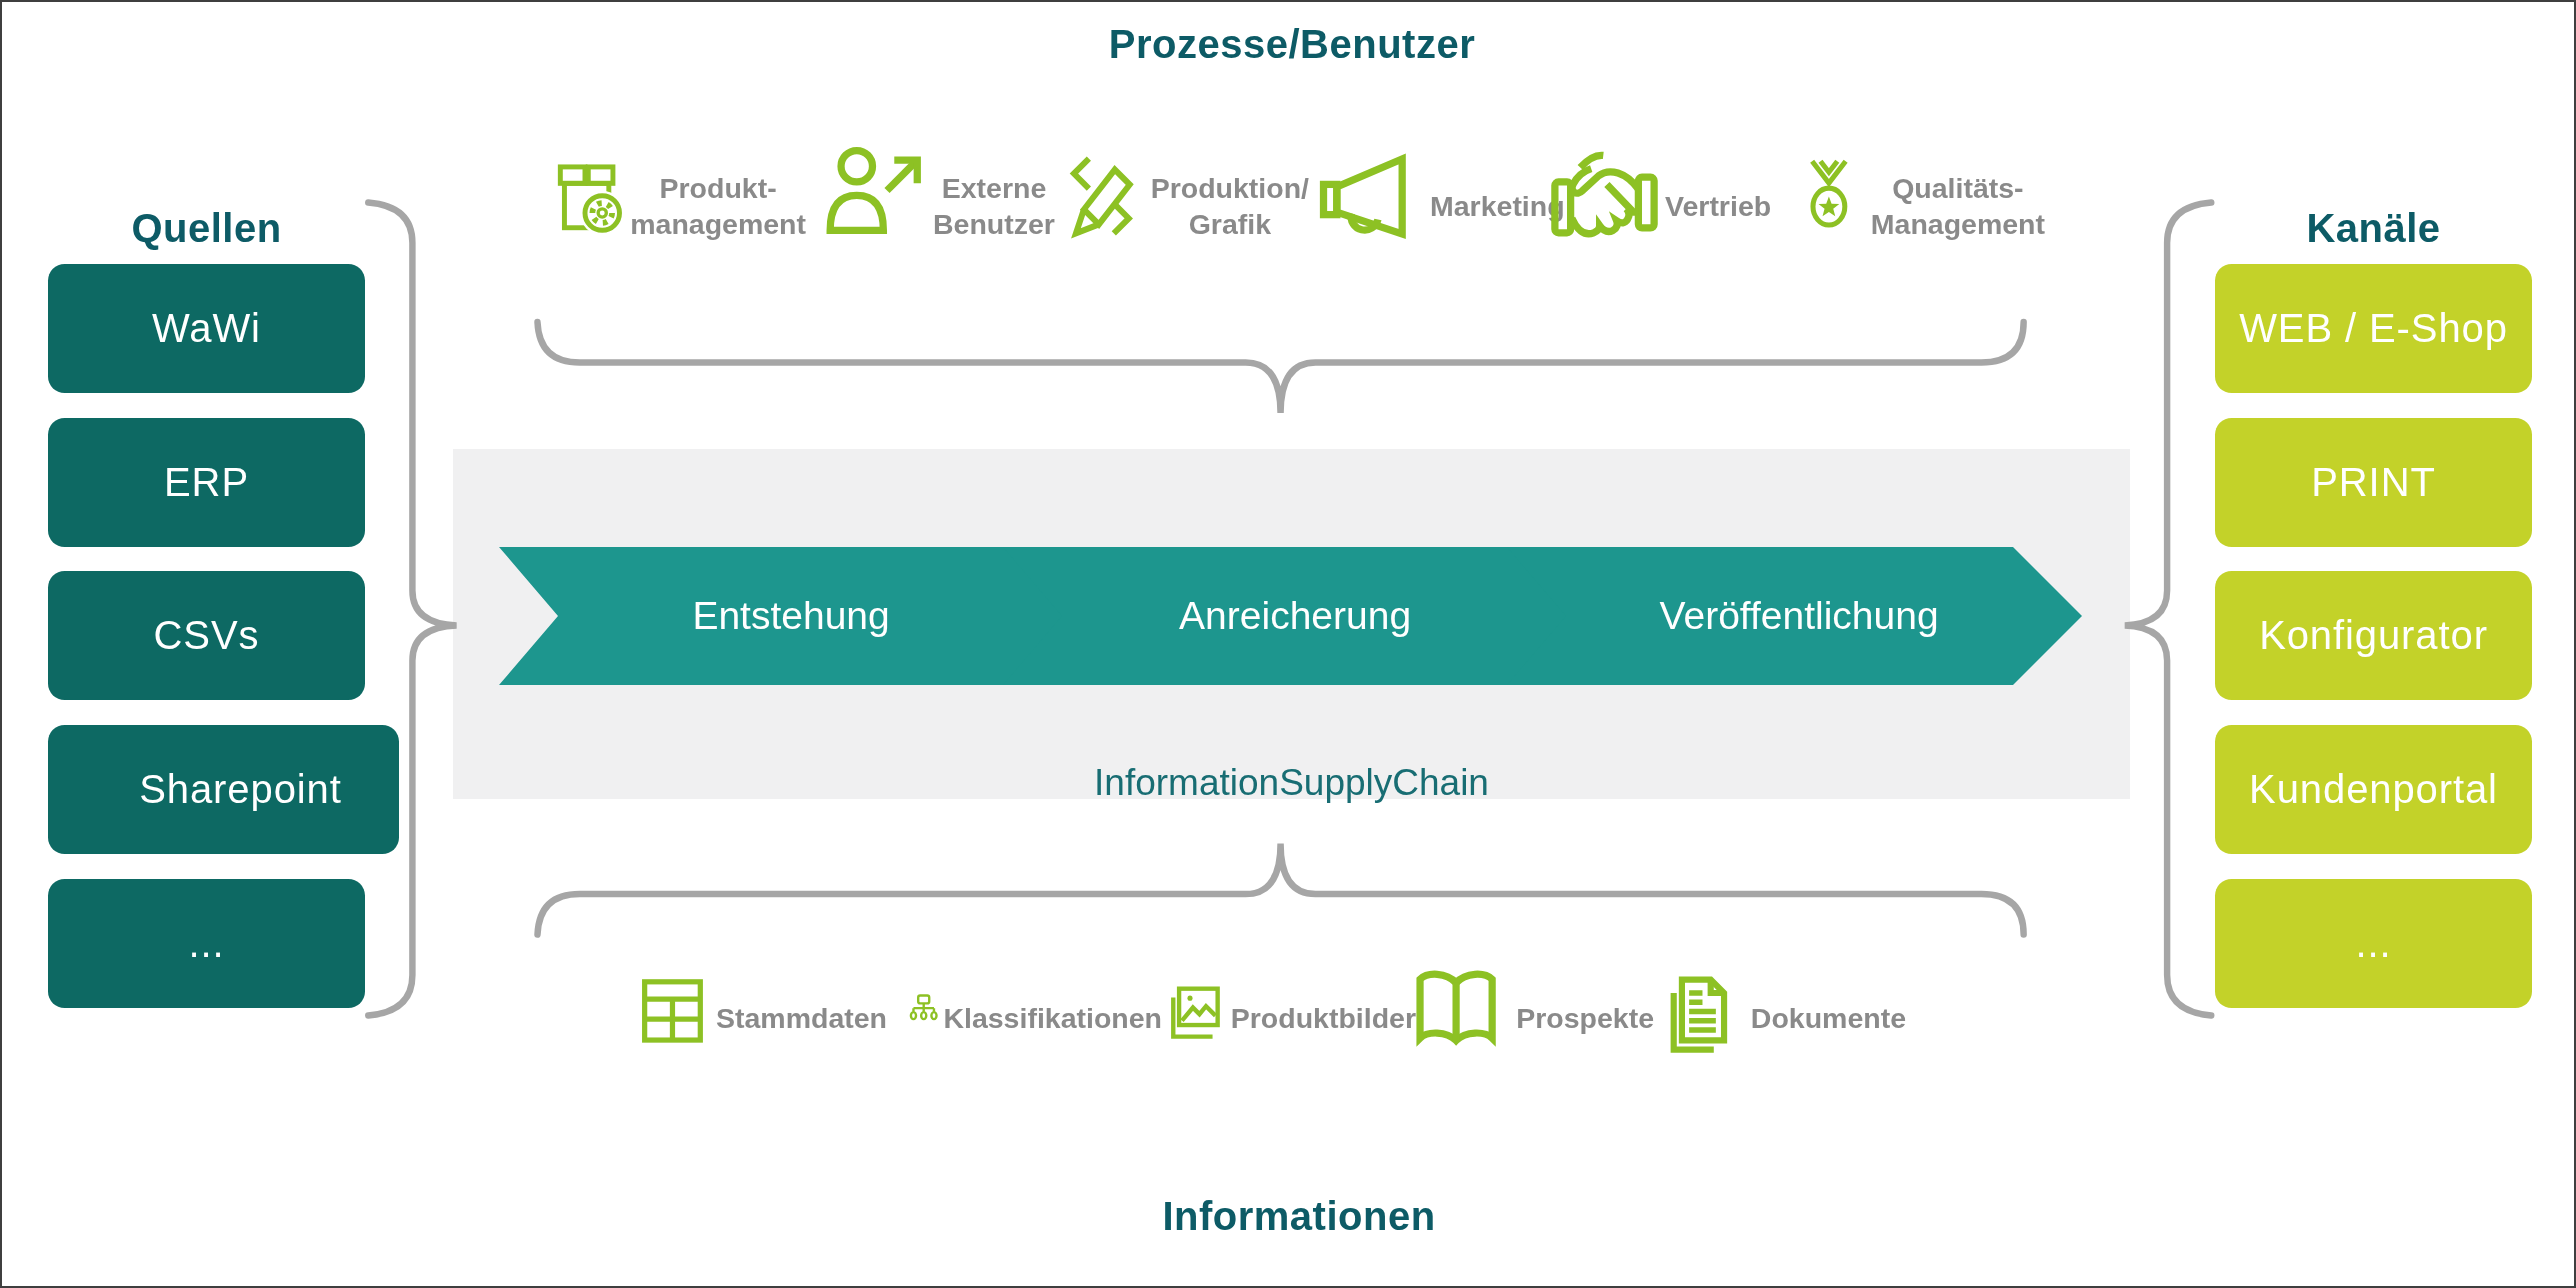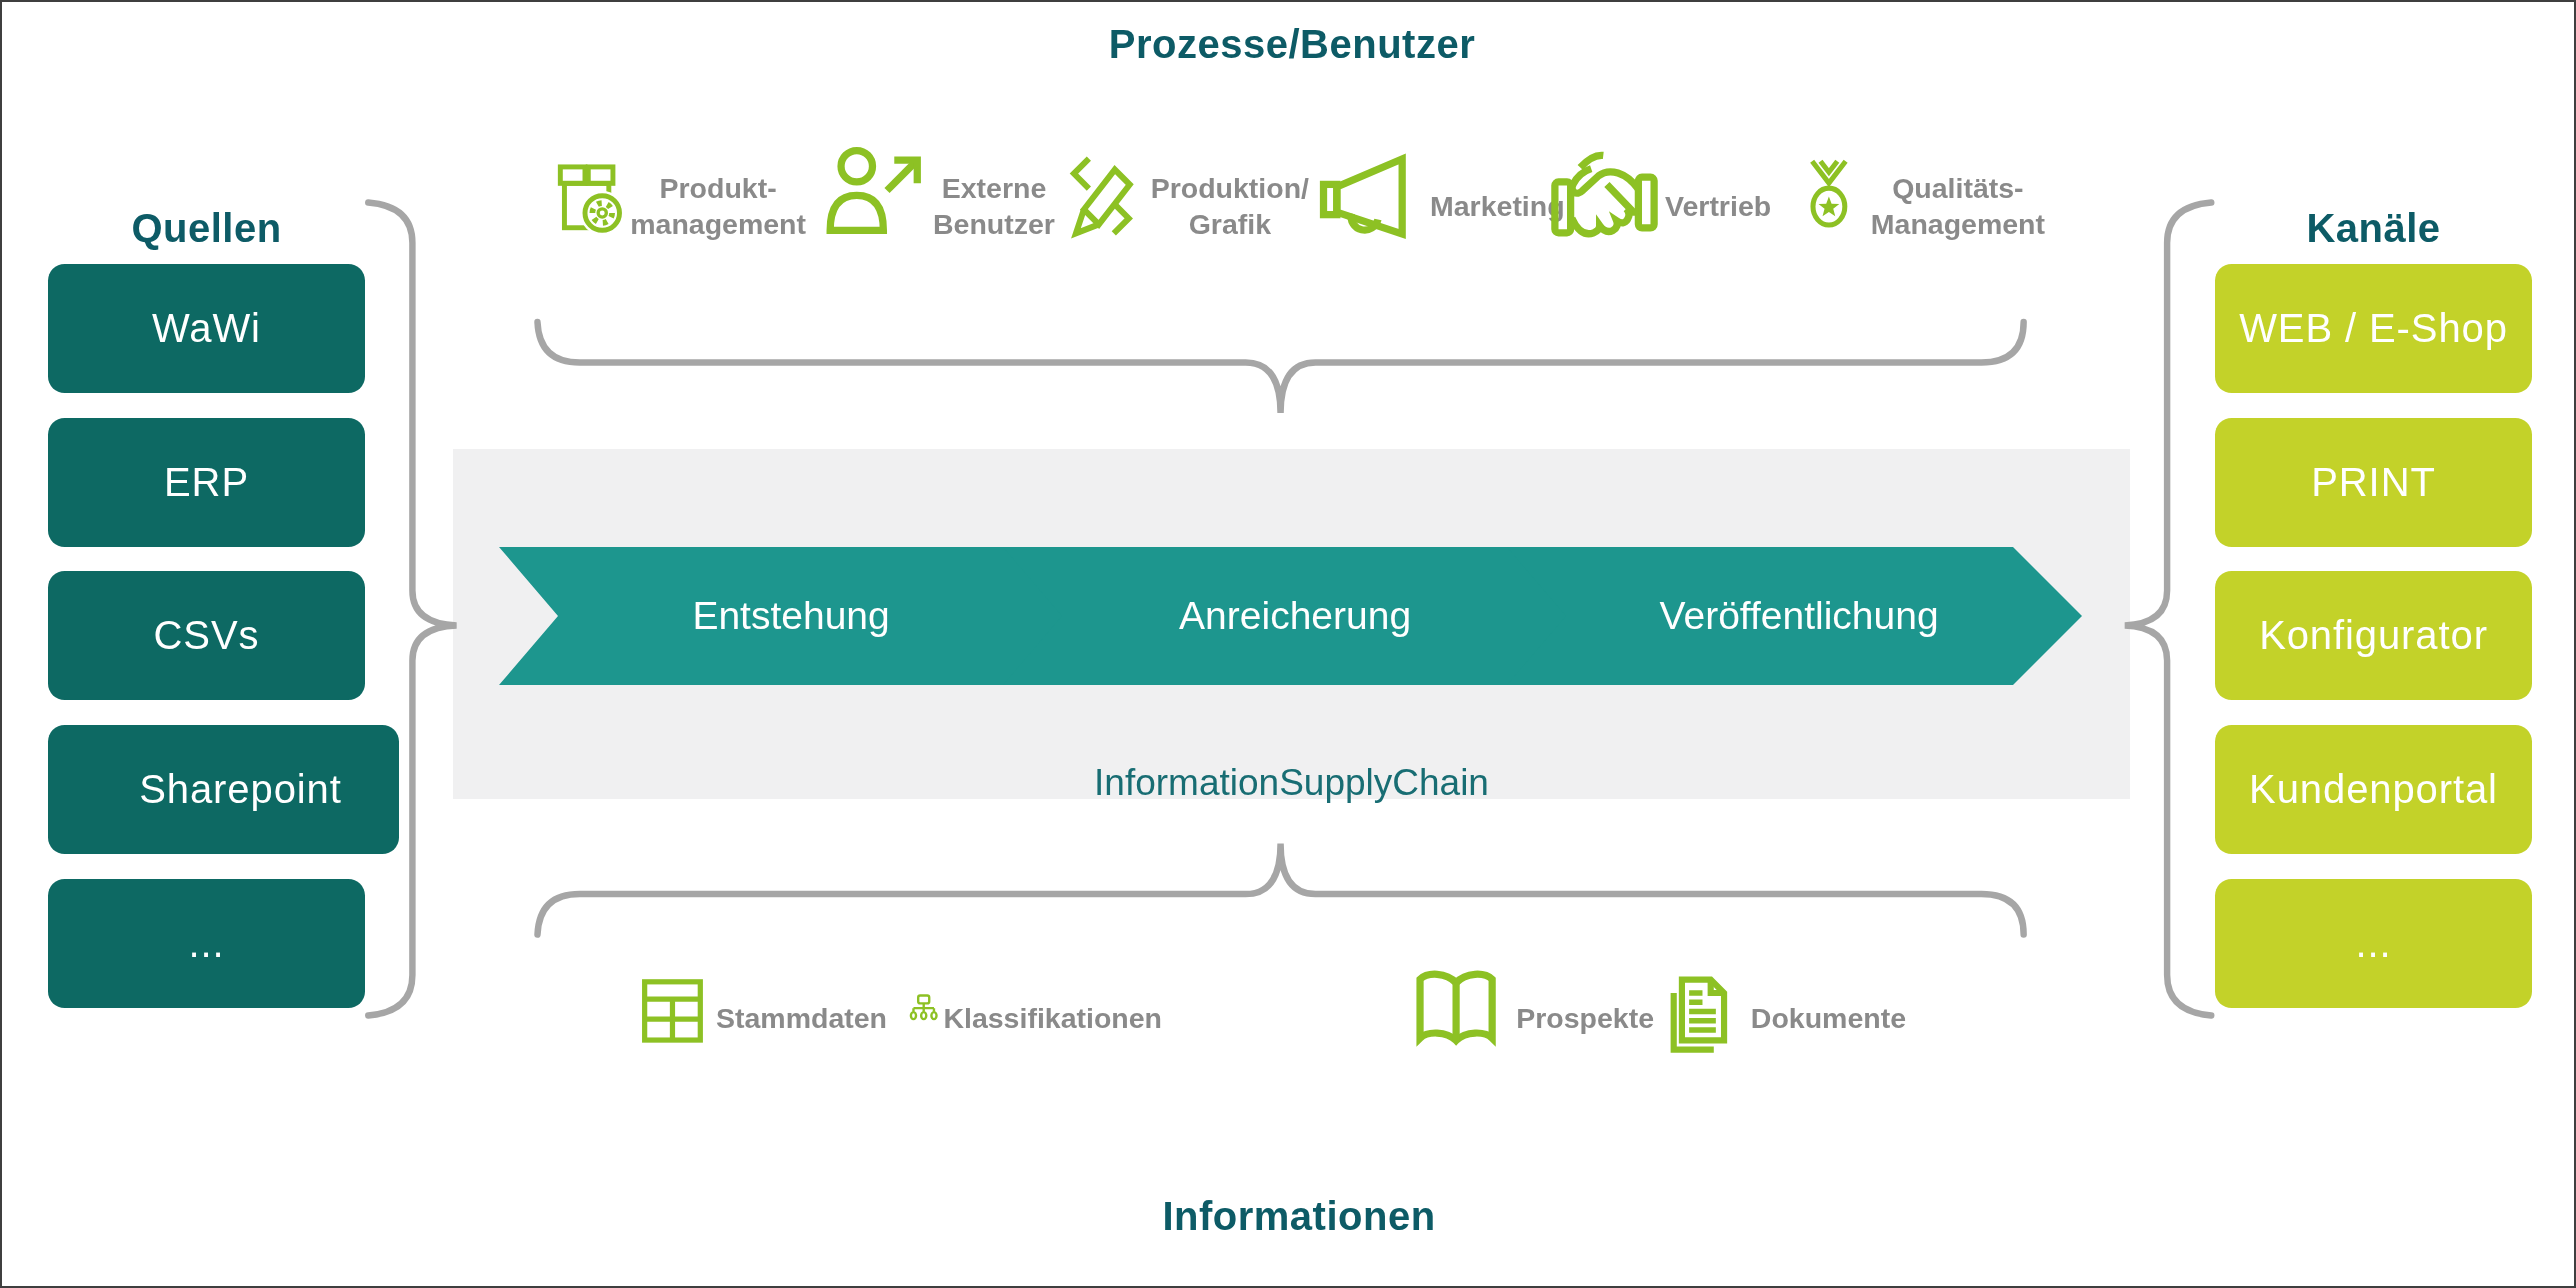--- a/index.html
+++ b/index.html
@@ -216,20 +216,31 @@
         <rect x="36" y="12" width="28" height="20" rx="5"></rect>
         <path d="M50 32 L50 44 M24 44 L76 44 M24 44 L24 53 M50 44 L50 53 M76 44 L76 53"></path>
         <ellipse cx="24" cy="63" rx="6.5" ry="9"></ellipse>
         <ellipse cx="50" cy="63" rx="6.5" ry="9"></ellipse>
         <ellipse cx="76" cy="63" rx="6.5" ry="9"></ellipse>
       </g>
     </svg>
     <div class="flabel">Klassifikationen</div>
   </div>
 
+  <div class="icell" style="left:1156px;">
+    <svg class="ficon" viewBox="0 0 100 100">
+      <g class="ico">
+        <path d="M21 32 L21 86 L75 86"></path>
+        <rect x="29" y="20" width="53" height="50"></rect>
+        <circle cx="44" cy="33" r="3.5" fill="#8dc124" stroke="none"></circle>
+        <path d="M33 64 L48 46 L57 55 L66 44 L79 57"></path>
+      </g>
+    </svg>
+    <div class="flabel">Produktbilder</div>
+  </div>
 
   <div class="icell" style="left:1394px;">
     <svg class="ficon" viewBox="0 0 100 100">
       <g class="ico">
         <path d="M50 27 C42 18 26 18 20 24 L20 73 C26 67 42 67 50 75 C58 67 74 67 80 73 L80 24 C74 18 58 18 50 27 Z"></path>
         <path d="M50 27 L50 75"></path>
       </g>
     </svg>
     <div class="flabel">Prospekte</div>
   </div>

